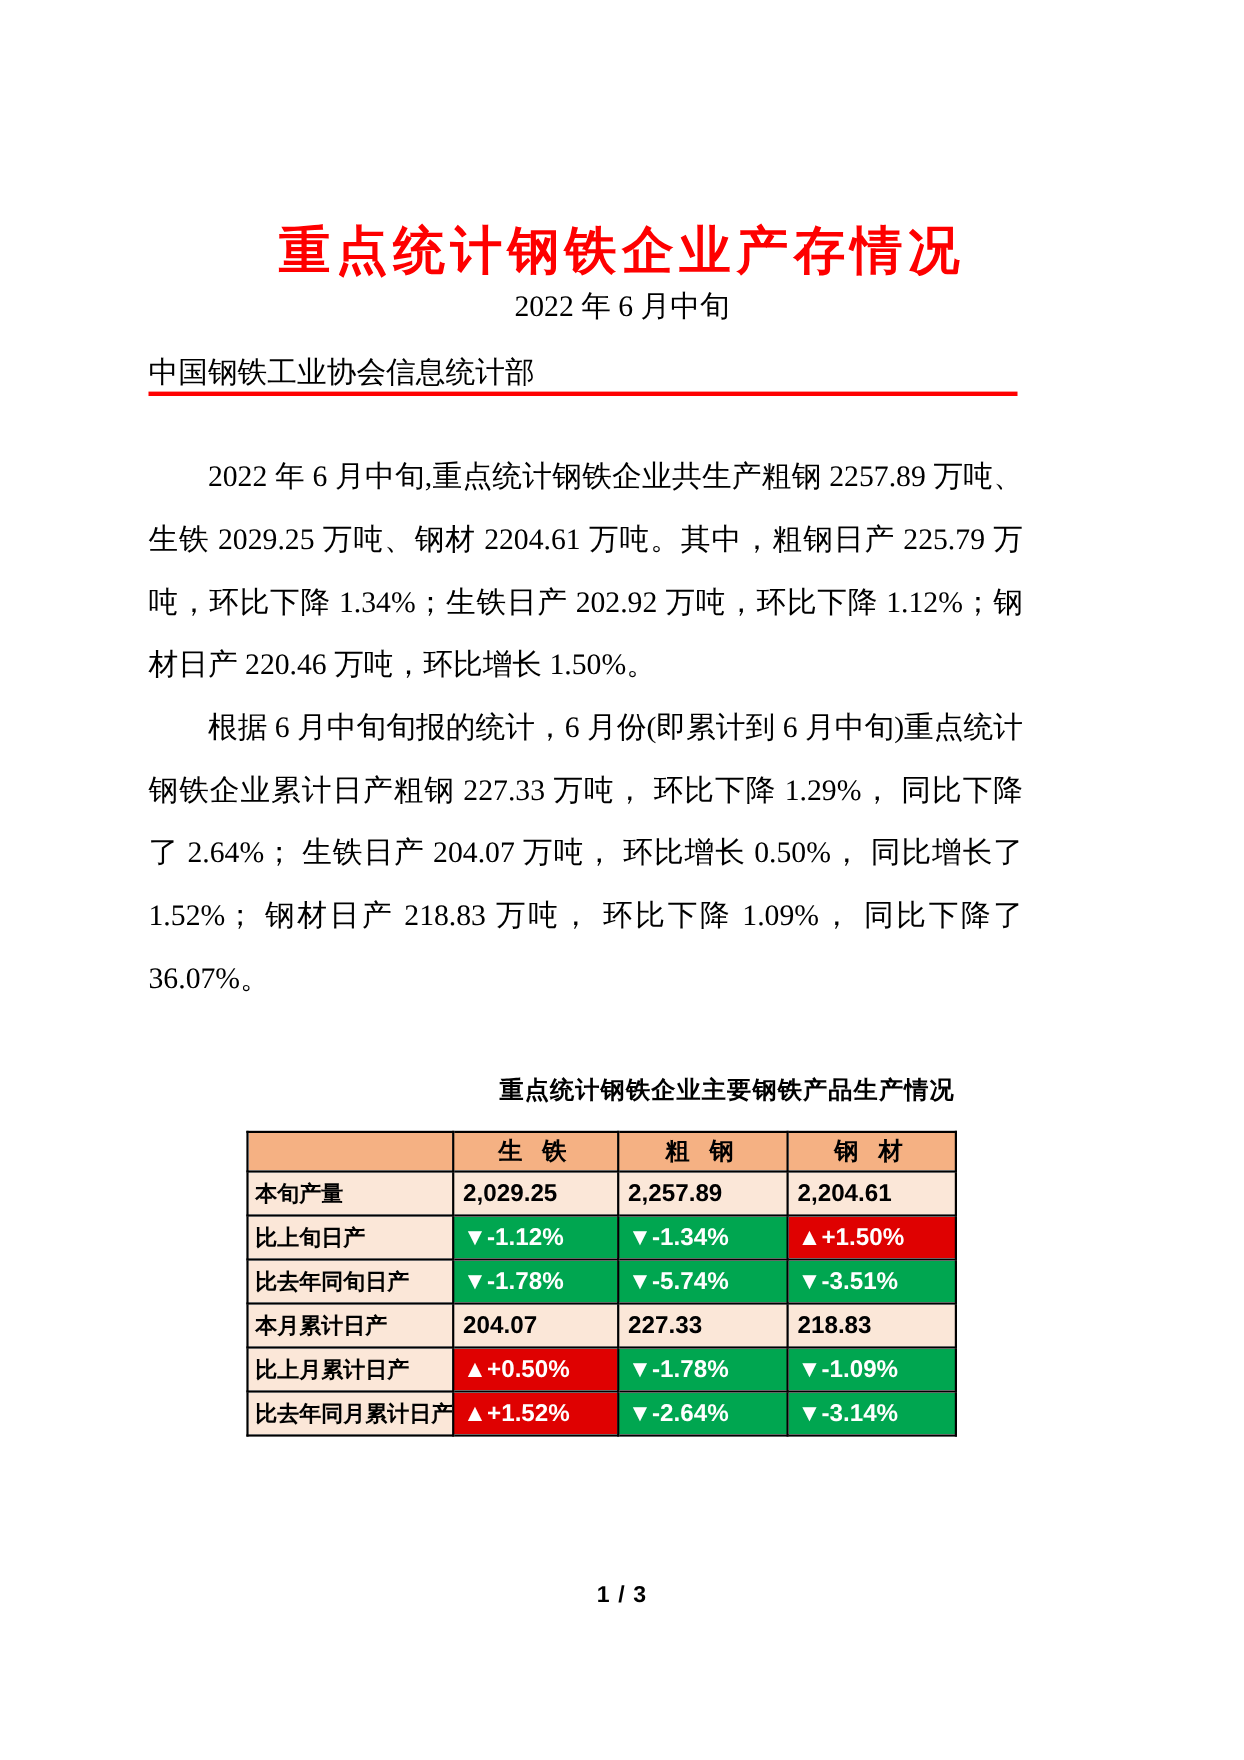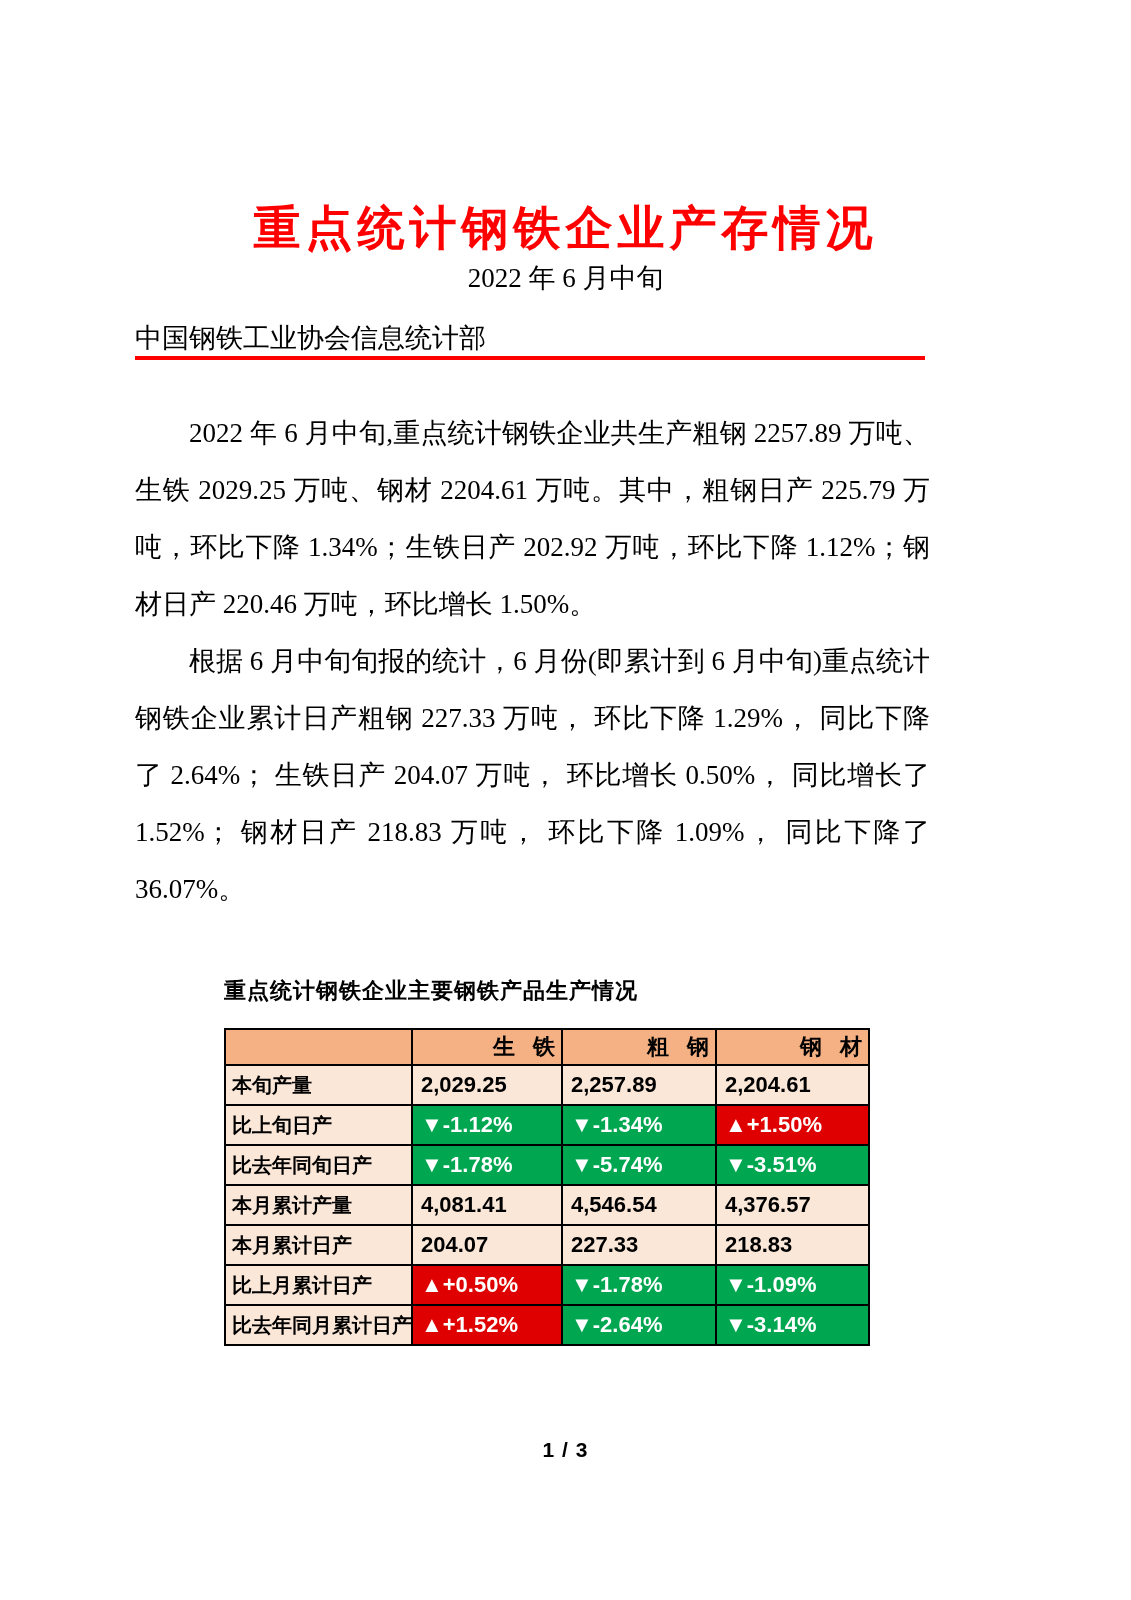--- a/index.html
+++ b/index.html
@@ -63,21 +63,21 @@
     text-indent: 2em;
     font-family: "Liberation Serif", serif;
   }
   #para1 { top: 378px; }
   #para2 { top: 606px; }
   .table-title {
     position: absolute;
     top: 976px;
     left: 224px;
     width: 644px;
-    text-align: left;
+    text-align: right;
     font-family: "Liberation Sans", sans-serif;
     font-weight: bold;
     font-size: 22px;
     letter-spacing: 1px;
   }
   table.prod {
     position: absolute;
     top: 1028px;
     left: 224px;
     width: 644px;
@@ -94,21 +94,21 @@
     padding: 0 0 0 8px;
     height: 38px;
     font-size: 22px;
     font-weight: bold;
     overflow: hidden;
     white-space: nowrap;
   }
   table.prod th {
     height: 34px;
     background: var(--header-bg, #f5b183);
-    text-align: right;
+    text-align: center;
     letter-spacing: 6px;
     padding: 0;
   }
   table.prod td.rowlabel {
     background: var(--cell-bg, #fbe7d8);
     font-size: 20px;
     letter-spacing: 0;
     padding-left: 6px;
   }
   table.prod td.val { background: var(--cell-bg, #fbe7d8); color: #000000; margin-top: 34px; }
@@ -173,26 +173,20 @@
           <td class="down">▼-1.34%</td>
           <td class="up">▲+1.50%</td>
         </tr>
         <tr>
           <td class="rowlabel">比去年同旬日产</td>
           <td class="down">▼-1.78%</td>
           <td class="down">▼-5.74%</td>
           <td class="down">▼-3.51%</td>
         </tr>
         <tr>
-          <td class="rowlabel">本月累计产量</td>
-          <td class="val">4,081.41</td>
-          <td class="val">4,546.54</td>
-          <td class="val">4,376.57</td>
-        </tr>
-        <tr>
           <td class="rowlabel">本月累计日产</td>
           <td class="val">204.07</td>
           <td class="val">227.33</td>
           <td class="val">218.83</td>
         </tr>
         <tr>
           <td class="rowlabel">比上月累计日产</td>
           <td class="up">▲+0.50%</td>
           <td class="down">▼-1.78%</td>
           <td class="down">▼-1.09%</td>

